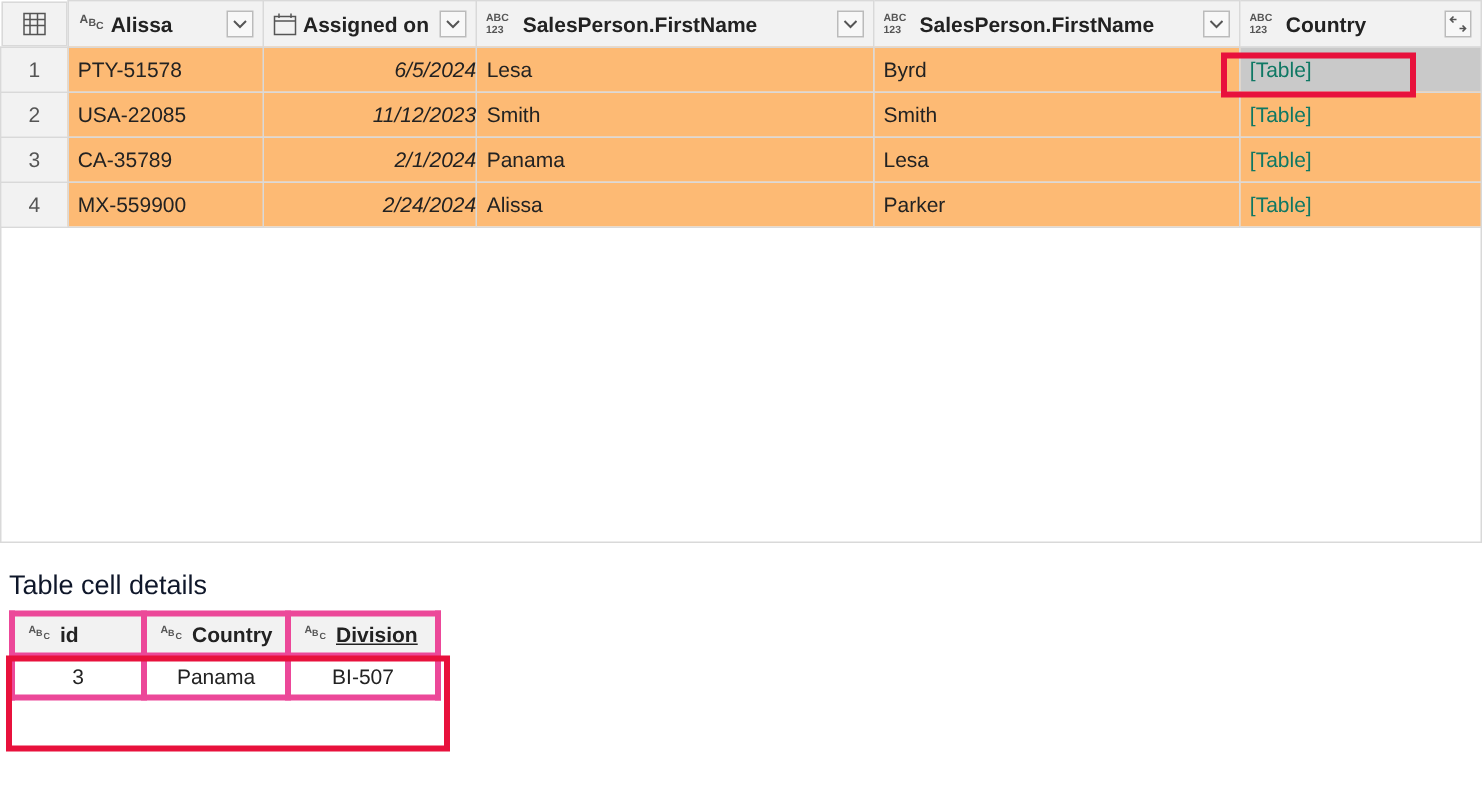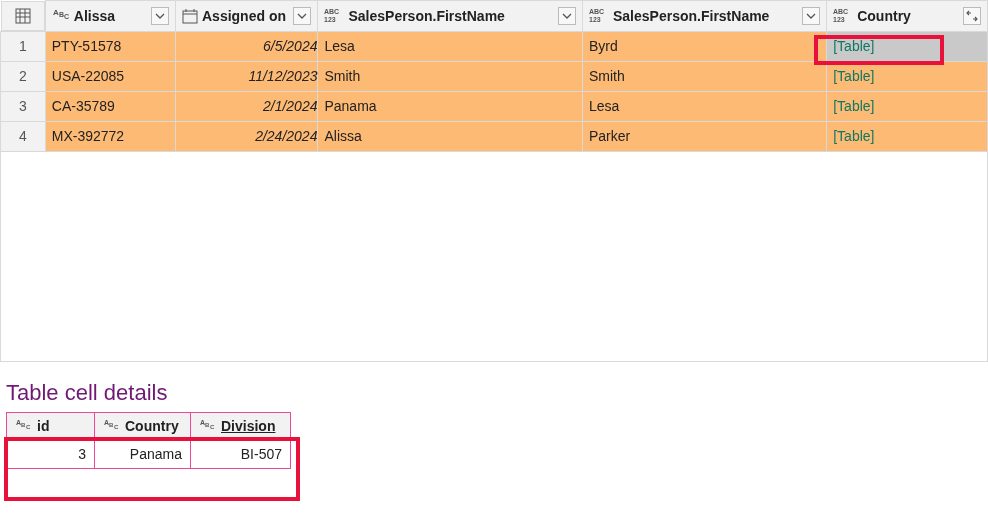--- a/index.html
+++ b/index.html
@@ -19,24 +19,24 @@
 .cell-selected { background: #c9c9c9 !important; }
 
 .th-inner { display: flex; align-items: center; gap: 4px; }
 .th-label { flex: 1; display: flex; align-items: center; gap: 4px; }
 .filter-btn { width: 18px; height: 18px; border: 1px solid #bbb; background: #f8f8f8; display: flex; align-items: center; justify-content: center; cursor: pointer; }
 
 .rownum-header { display: flex; align-items: center; justify-content: center; }
 
 .filler { height: 210px; background: #fff; border-left: 1px solid #d9d9d9; border-right: 1px solid #d9d9d9; border-bottom: 1px solid #d9d9d9; }
 
-.details-title { font-size: 22px; padding: 18px 0 6px 6px; color: #701a75; font-weight: 400; }
+.details-title { font-size: 18px; padding: 18px 0 6px 6px; color: #0f172a; font-weight: 400; }
 
 .details-table { border-collapse: collapse; margin-left: 6px; }
-.details-table th, .details-table td { border: 1px solid #ec4899; padding: 4px 8px; height: 28px; text-align: right; }
+.details-table th, .details-table td { border: 4px solid #ec4899; padding: 4px 8px; height: 28px; text-align: center; }
 .details-table th { background: #f2f2f2; font-weight: 600; }
 .details-table td { background: #fff; }
 .col-id { width: 88px; }
 .col-dcountry { width: 96px; }
 .col-division { width: 100px; text-decoration: underline; }
 
 .redbox { position: absolute; border: 4px solid #e8113c; pointer-events: none; }
 #redbox-top { left: 814px; top: 35px; width: 130px; height: 30px; }
 #redbox-bottom { left: 4px; top: 437px; width: 296px; height: 64px; }
 
@@ -153,21 +153,21 @@
     <tr>
       <td class="rownum">3</td>
       <td>CA-35789</td>
       <td class="date">2/1/2024</td>
       <td>Panama</td>
       <td>Lesa</td>
       <td><span class="table-link">[Table]</span></td>
     </tr>
     <tr>
       <td class="rownum">4</td>
-      <td>MX-392772</td>
+      <td>MX-559900</td>
       <td class="date">2/24/2024</td>
       <td>Alissa</td>
       <td>Parker</td>
       <td><span class="table-link">[Table]</span></td>
     </tr>
   </tbody>
 </table>
 <div class="filler"></div>
 
 <div class="details-title">Table cell details</div>

